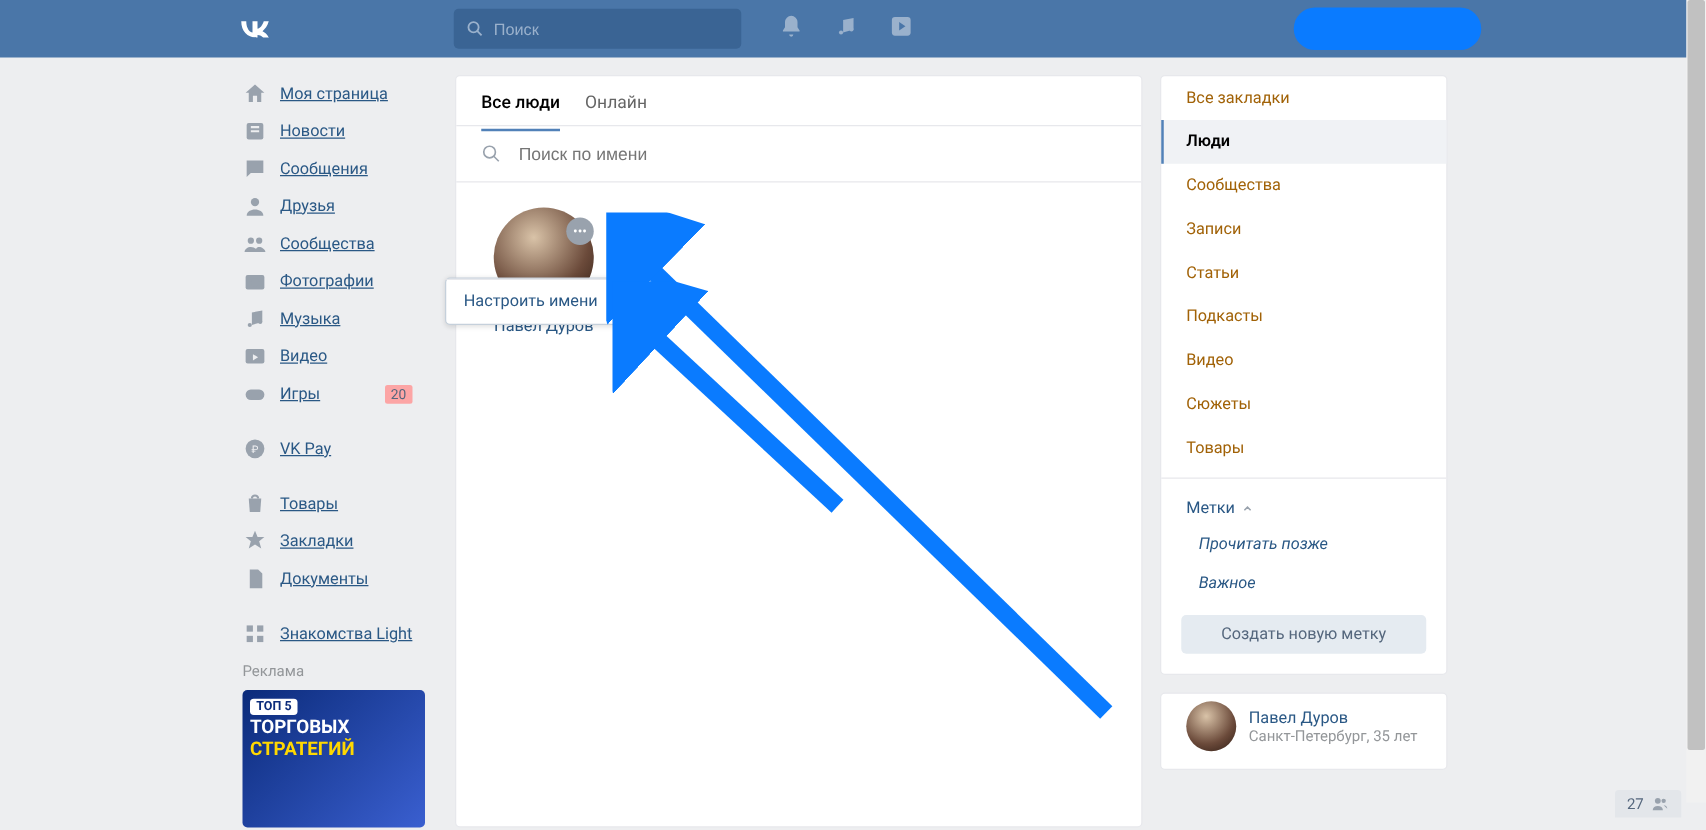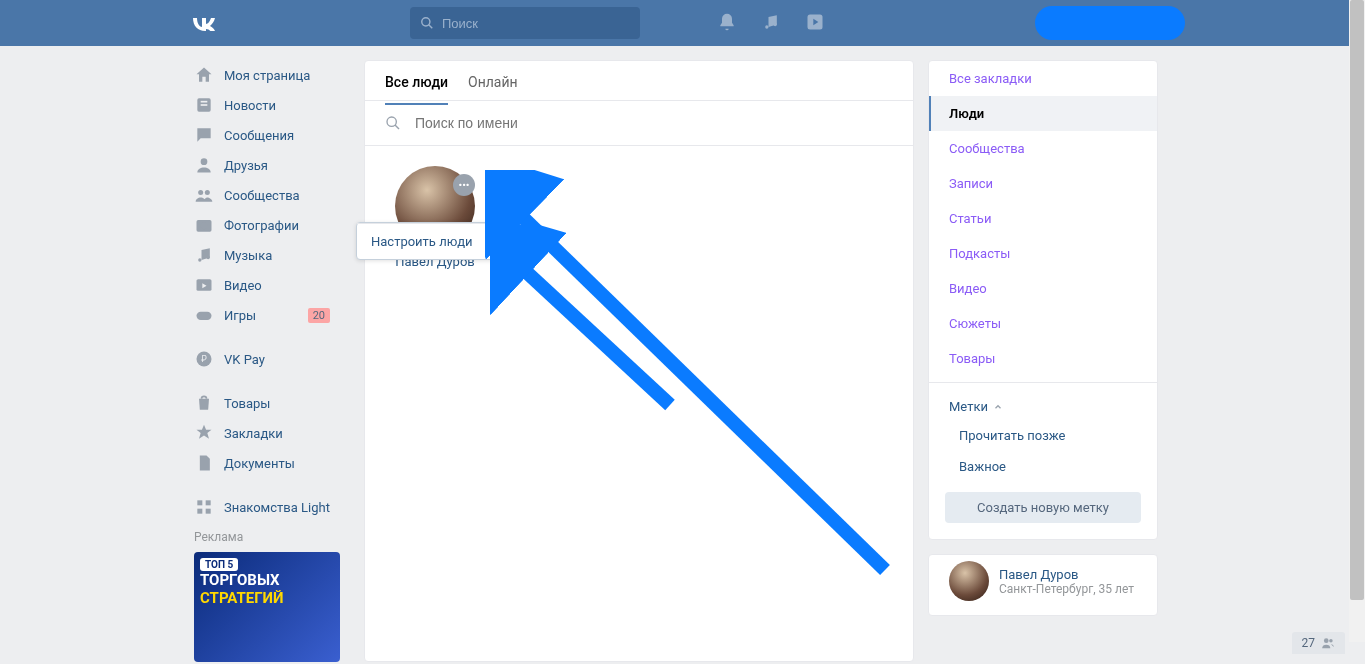--- a/index.html
+++ b/index.html
@@ -1,36 +1,36 @@
 <!DOCTYPE html>
 <html><head>
 <meta charset="utf-8">
 <style>
   * { margin: 0; padding: 0; box-sizing: border-box; }
   body { font-family: -apple-system, BlinkMacSystemFont, "Segoe UI", Roboto, Helvetica, Arial, sans-serif; background: #edeef0; color: #000; font-size: 13px; width: 1365px; height: 664px; overflow: hidden; position: relative; }
   
   
-  .header { height: 46px; background: #4a76a8; display: flex; align-items: center; padding: 0 0 0 190px; position: relative; gap: 47px; }
+  .header { height: 46px; background: #4a76a8; display: flex; align-items: center; padding: 0 0 0 190px; position: relative; }
   .logo { color: #fff; font-weight: bold; font-size: 22px; margin-right: 145px; }
   .search-box { background: #3a6494; border-radius: 4px; height: 32px; width: 230px; display: flex; align-items: center; padding: 0 10px; color: #9ab1cc; }
   .search-box svg { margin-right: 8px; }
   .search-box input { background: transparent; border: none; outline: none; color: #fff; font-size: 13px; flex: 1; }
   .search-box input::placeholder { color: #9ab1cc; }
   .header-icons { display: flex; align-items: center; margin-left: 30px; gap: 24px; }
   .header-icon { color: #9ab1cc; cursor: pointer; }
   .user-area { position: absolute; right: 180px; top: 6px; width: 150px; height: 34px; background: #0a7bff; border-radius: 17px; }
   .scrolltrack { position: absolute; right: 0; top: 0; bottom: 22px; width: 16px; background: #f1f1f1; }
   .scrollthumb { position: absolute; top: 0; left: 1px; right: 1px; height: 600px; background: #c1c1c1; border-radius: 2px; }
   
   
   .layout { display: flex; padding: 14px 0 0 188px; gap: 14px; }
   
   
   .nav { width: 162px; }
-  .nav-item { display: flex; align-items: center; height: 30px; padding: 0 6px; color: #2a5885; cursor: pointer; border-radius: 4px; position: relative; }
+  .nav-item { display: flex; align-items: center; height: 30px; padding: 0 6px; color: #2a5885; cursor: pointer; border-radius: 4px; position: relative; text-decoration: underline; }
   .nav-item svg { color: #99a2ad; margin-right: 10px; flex-shrink: 0; }
   .nav-sep { height: 14px; }
   .nav-badge { position: absolute; right: 20px; background: #fca5a5; color: #55677d; font-size: 11px; padding: 1px 5px; border-radius: 2px; }
   .ad-label { color: #939699; font-size: 12px; padding: 8px 6px 4px; }
   .ad-box { width: 146px; height: 110px; background: linear-gradient(135deg,#0b2b7a,#3a5fd0); border-radius: 4px; position: relative; overflow: hidden; margin: 4px 0 0 6px; color:#fff; font-weight:bold; font-size:11px; padding:6px;}
   .ad-top5 { background:#fff; color:#0b2b7a; display:inline-block; padding:1px 5px; border-radius:3px; font-size:10px;}
   .ad-line1 { font-size:15px; color:#fff; }
   .ad-line2 { font-size:15px; color:#ffd800; }
   
   
@@ -48,25 +48,25 @@
   .person-name { color: #2a5885; font-size: 13px; white-space: nowrap; }
   
   
   .dropdown { position: absolute; top: 222px; left: 356px; width: 155px; background: #fff; border: 1px solid #c5d0db; border-radius: 4px; box-shadow: 0 1px 4px rgba(0,0,0,.12); z-index: 50; }
   .dropdown-item { padding: 10px 14px; color: #2a5885; cursor: pointer; font-size: 13px; }
   .dropdown-sep { height: 1px; background: #e7e8ec; }
   
   
   .side { width: 230px; display: flex; flex-direction: column; gap: 14px; }
   .side-card { background: #fff; border: 1px solid #e7e8ec; border-radius: 4px; }
-  .side-item { padding: 10px 20px; color: #8b5cf6; cursor: pointer; font-size: 13px; }
+  .side-item { padding: 10px 20px; color: #a16207; cursor: pointer; font-size: 13px; }
   .side-item.active { background: #f0f2f5; color: #000; font-weight: 600; border-left: 2px solid #5181b8; padding-left: 18px; }
   .side-sep { height: 1px; background: #e7e8ec; margin: 6px 0; }
   .side-subhead { padding: 10px 20px 6px; color: #2a5885; font-size: 13px; display:flex; align-items:center; gap:5px;}
-  .side-sub { padding: 8px 20px 8px 30px; color: #2a5885; font-size: 13px; cursor:pointer; }
+  .side-sub { padding: 8px 20px 8px 30px; color: #2a5885; font-size: 13px; cursor:pointer;font-style:italic; }
   .create-tag { margin: 10px 16px 16px; background: #e5ebf1; color: #55677d; text-align: center; padding: 8px; border-radius: 4px; cursor: pointer; font-size: 13px; }
   .recent-head { padding: 14px 20px 10px; font-weight: bold; font-size: 13px; }
   .recent-item { display: flex; align-items: center; padding: 6px 20px 14px; gap: 10px; }
   .recent-avatar { width: 40px; height: 40px; border-radius: 50%; background: radial-gradient(circle at 40% 30%, #d9c3a8, #6b4a3a 60%, #2b1a12); }
   .recent-name { color: #2a5885; font-size: 13px; }
   .recent-sub { color: #939699; font-size: 12px; }
   
   
   .float-badge { position: absolute; right: 20px; bottom: 10px; background: #e3e6ea; color: #55677d; padding: 4px 10px; border-radius: 3px 3px 0 0; display:flex; align-items:flex-start; gap:6px; font-size:12px;}
   
@@ -285,21 +285,21 @@
           <div class="recent-name">Павел Дуров</div>
           <div class="recent-sub">Санкт-Петербург, 35 лет</div>
         </div>
       </div>
     </div>
   </div>
 </div>
 
 <div class="dropdown">
   <div class="dropdown-sep"></div>
-  <div class="dropdown-item">Настроить люди</div>
+  <div class="dropdown-item">Настроить имени</div>
 </div>
 
 <svg class="arrow" style="left:485px; top:170px;" width="420" height="420">
   <defs>
       <marker id="ah1" markerWidth="8" markerHeight="8" refX="2" refY="4" orient="auto">
         <path d="M0,0 L8,4 L0,8 z" fill="#0a7bff"></path>
       </marker>
     </defs>
   <line x1="400" y1="400" x2="20" y2="30" stroke="#0a7bff" stroke-width="14" marker-end="url(#ah1)"></line>
 </svg>

